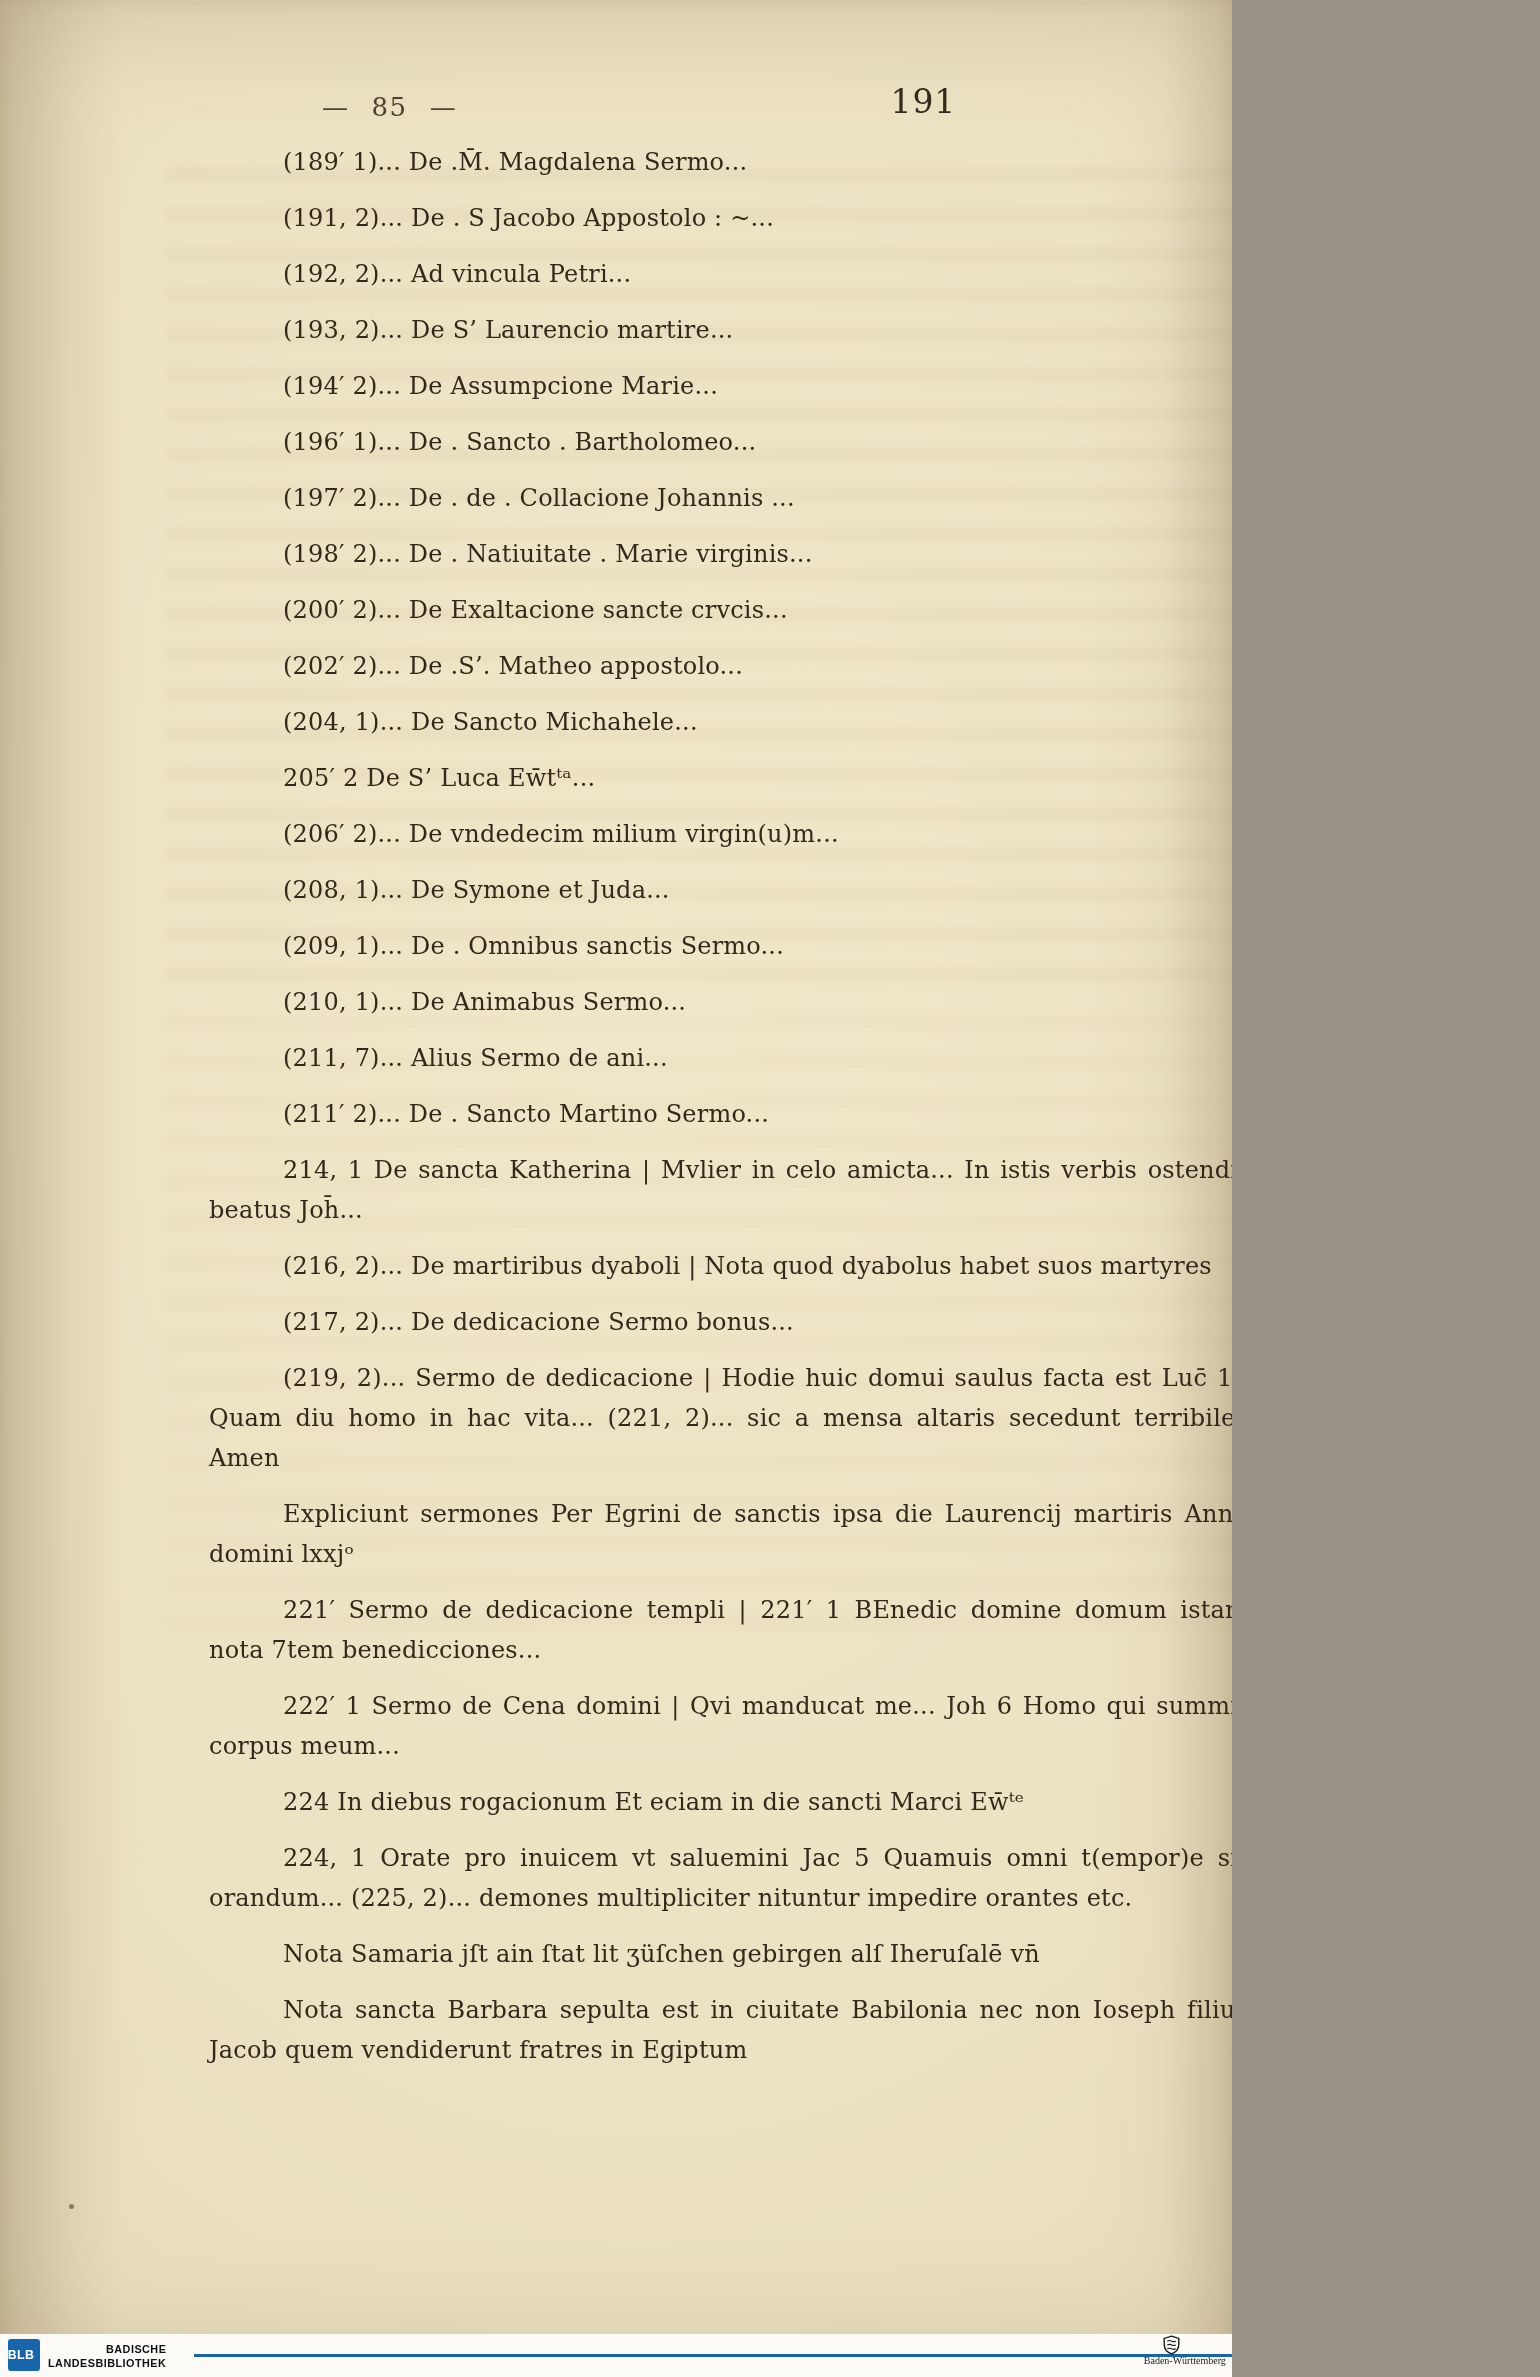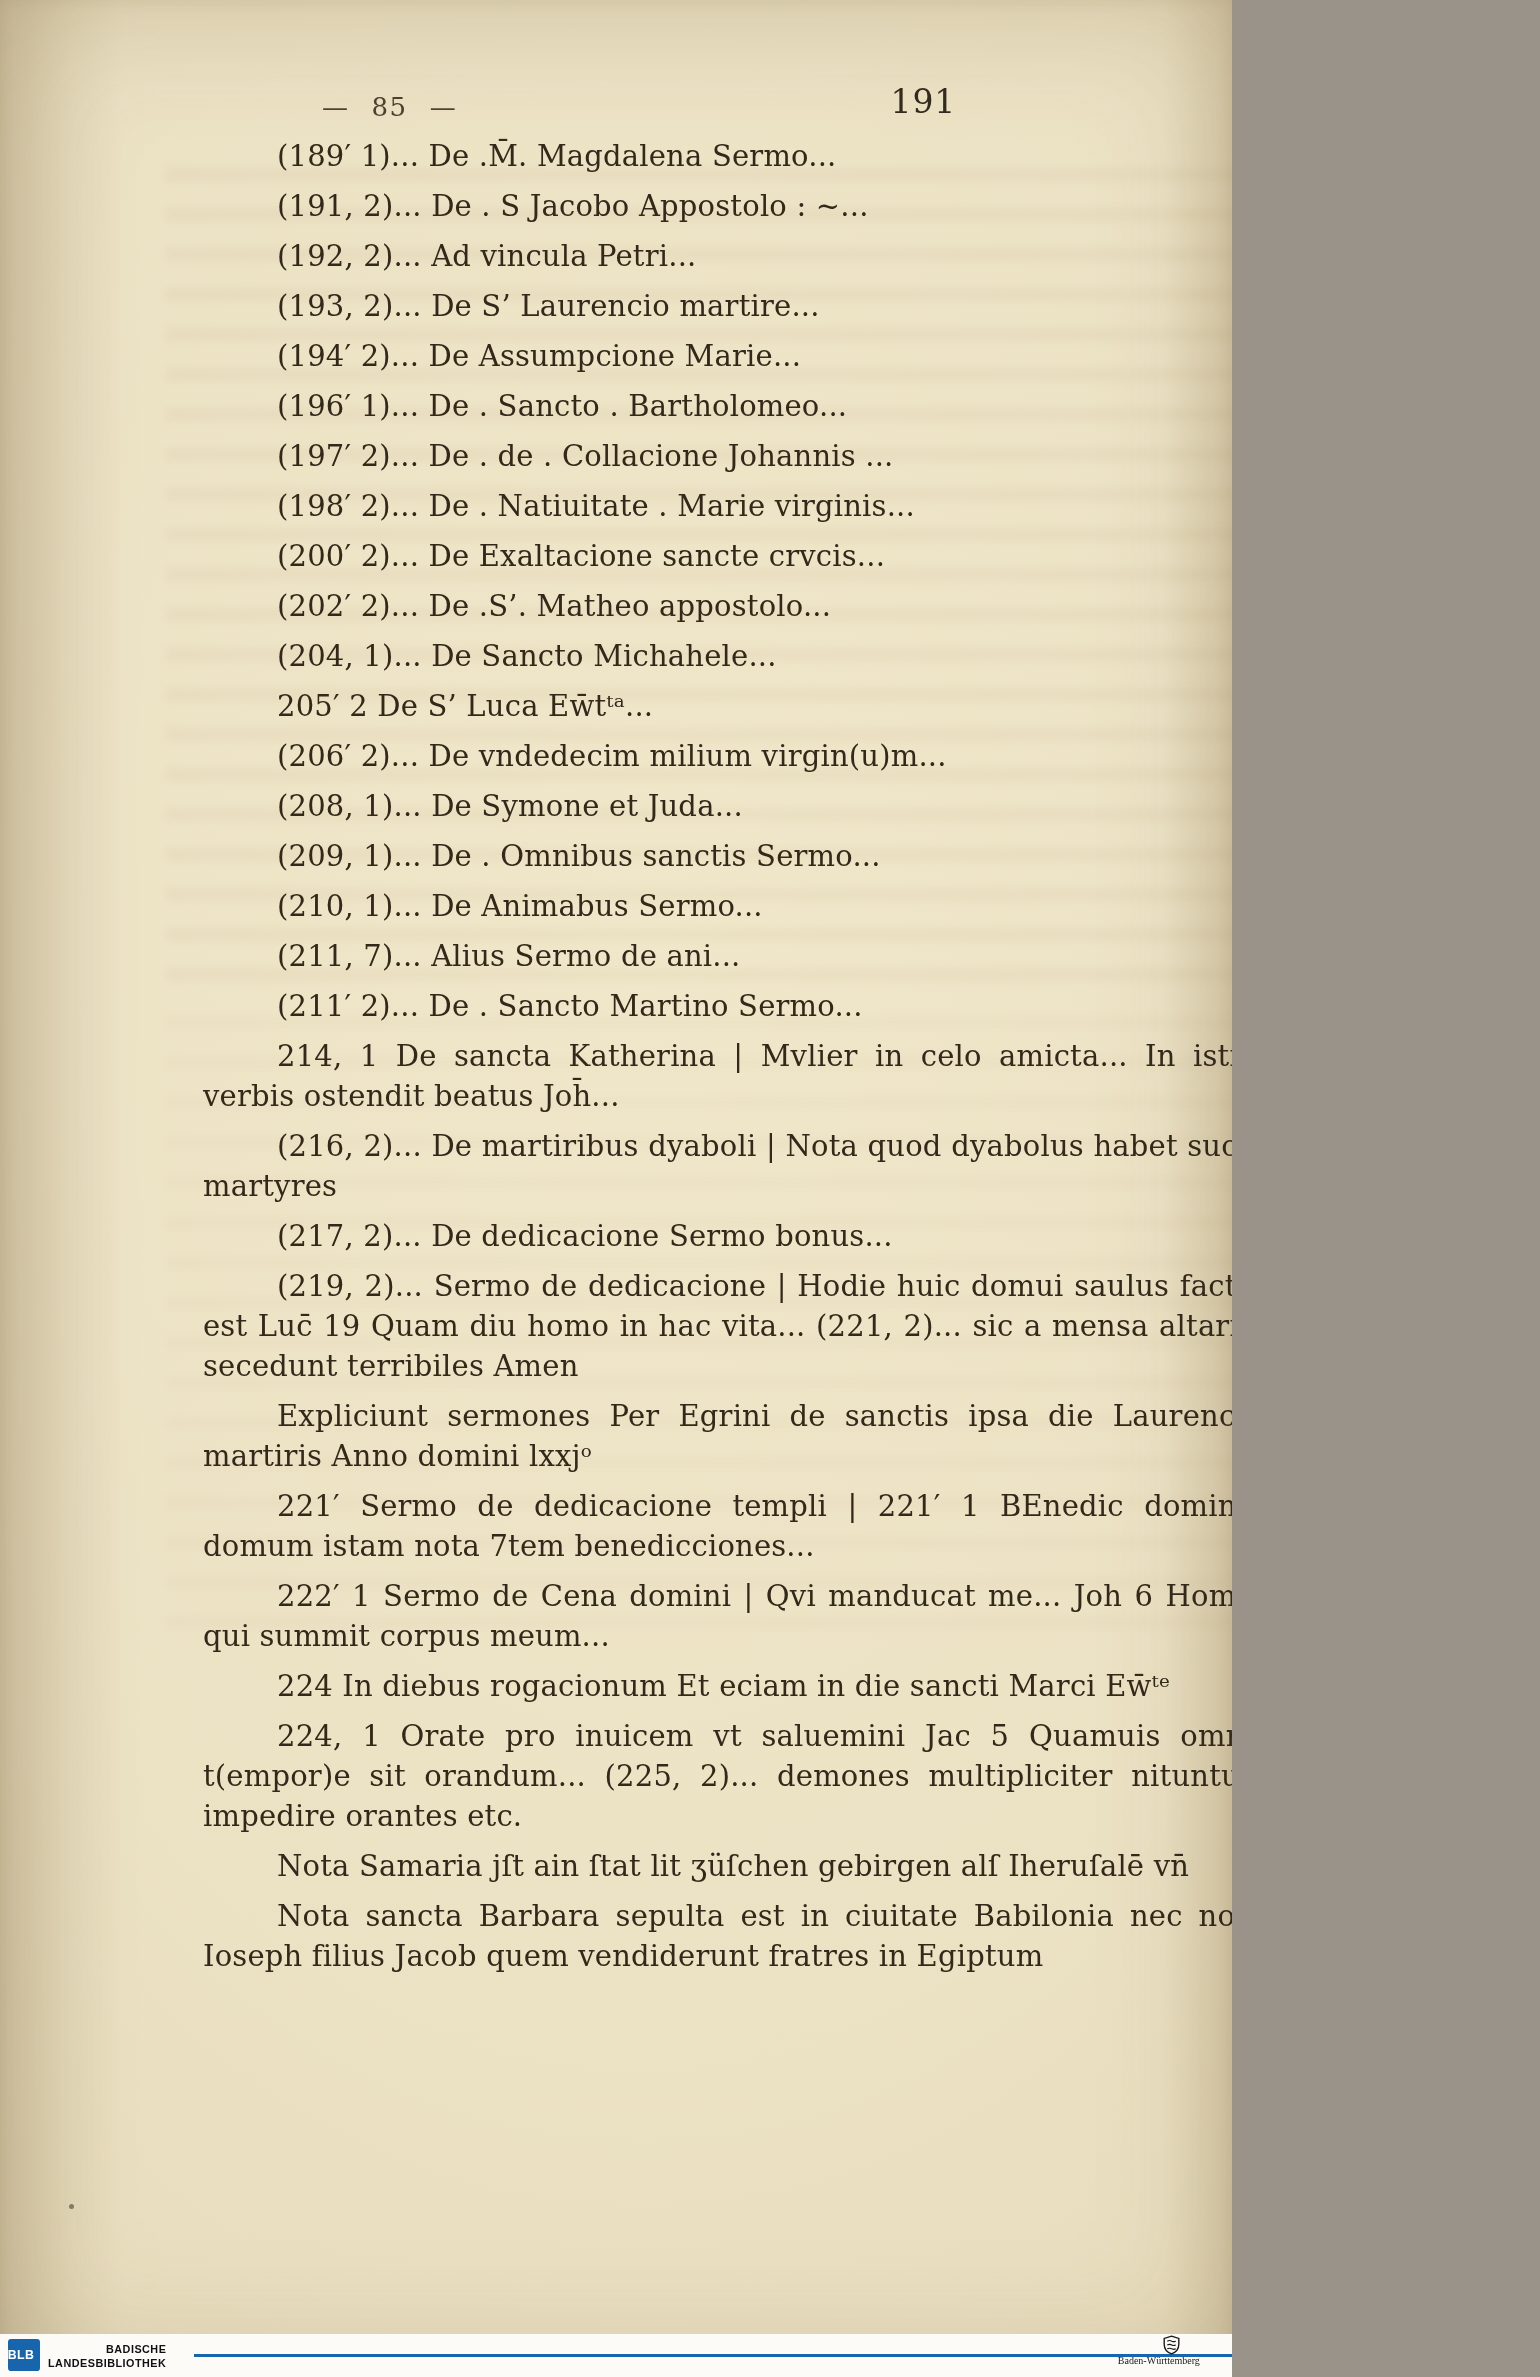--- a/index.html
+++ b/index.html
@@ -55,24 +55,24 @@
   .folio {
     position: absolute; right: 276px; top: 82px;
     font-size: 33px; color: #332b1e; letter-spacing: 0.8px;
   }
 
   .textblock {
     position: absolute; left: 193px; top: 126px; width: 1071px;
     color: #33291a;
   }
   .textblock p {
-    margin: 10px;
+    margin: 16px;
     text-indent: 74px;
     text-align: justify;
-    font-size: 29px;
+    font-size: 24px;
     line-height: 40px;
     letter-spacing: 0.2px;
   }
 
   
   .footer-bar {
     position: absolute; left: 0; bottom: 0;
     width: 100%; height: 43px;
     background: #fcfbf8;
   }
@@ -89,21 +89,21 @@
     font: bold 10.8px/14px "Liberation Sans", sans-serif;
     color: #101014; letter-spacing: 0.5px; text-align: right;
   }
   .footer-rule {
     position: absolute; left: 194px; top: 20px;
     width: 1217px; height: 3.1px;
     background: var(--blb-blue, #1766ad);
   }
   .bw-stamp {
     position: absolute; right: 6.2px; top: 0.8px;
-    width: 108px; text-align: left;
+    width: 108px; text-align: right;
   }
   .bw-shield { display: block; margin: 0 auto; width: 17px; height: 20px; }
   .bw-label {
     font: 10px/12.3px "Liberation Serif", serif;
     color: #1a1a1a; white-space: nowrap;
   }
 </style>
 </head>
 <body>
 

